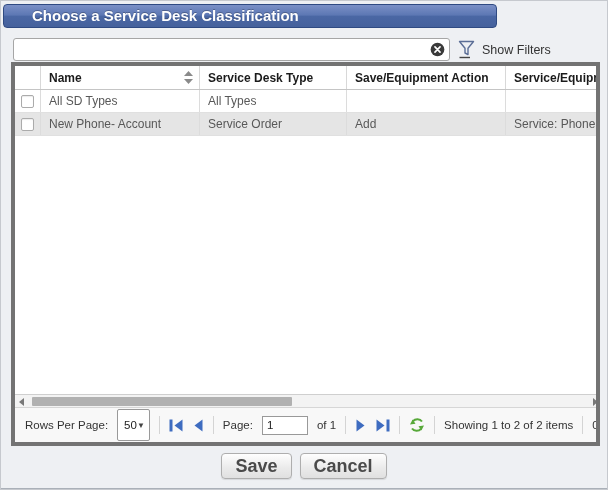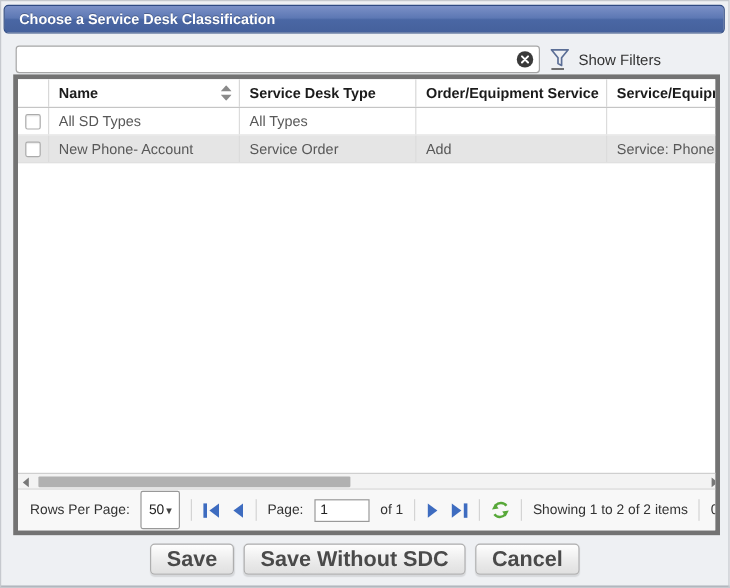--- a/index.html
+++ b/index.html
@@ -5,25 +5,25 @@
   * { box-sizing: border-box; margin: 0; padding: 0; }
   html,body { width: 608px; height: 490px; }
   body {
     font-family: "Liberation Sans", sans-serif;
     background: #eef0f3;
     position: relative;
     overflow: hidden;
     box-shadow: inset 0 0 0 1px #c6c9ce, inset 0 -2px 0 #aab0b8;
   }
   .titlebar {
-    position: absolute; left: 3px; top: 4px; width: 601px; height: 24px;
+    position: absolute; left: 3px; top: 4px; width: 494px; height: 24px;
     background: linear-gradient(180deg,#7b90c6 0%,#5d78b4 45%,#4a67a4 52%,#45619c 100%);
     border: 1px solid #2f4a82; border-radius: 4px;
-    color: #ffffff; font-size: 12px; font-weight: bold;
-    line-height: 22px; padding-left: 12px;
+    color: #ffffff; font-size: 15px; font-weight: bold;
+    line-height: 22px; padding-left: 28px;
     text-shadow: 0 -1px 0 rgba(0,0,0,0.25);
   }
   .search-row { position: absolute; left: 13px; top: 38px; width: 587px; height: 40px; }
   .search-box { position: absolute; left: 0; top: 0; width: 437px; height: 23px; }
   .search-box input {
     width: 100%; height: 100%; border: 1px solid #a6a6a6; border-radius: 3px;
     padding: 2px 24px 2px 6px; font-size: 12px; font-family: inherit;
     background: #fff; color: #333; outline: none;
   }
   .clear-btn { position: absolute; right: 5px; top: 4px; width: 15px; height: 15px; cursor: pointer; }
@@ -122,21 +122,21 @@
       <span>Name</span>
       <svg width="9" height="13" viewBox="0 0 9 13">
         <polygon points="4.5,0 9,5 0,5" fill="#8a8a8a"></polygon>
         <polygon points="0,8 9,8 4.5,13" fill="#8a8a8a"></polygon>
       </svg>
     </div>
     <div class="cell c2 head">
       <span>Service Desk Type</span>
     </div>
     <div class="cell c3 head">
-      <span>Order/Equipment Service</span>
+      <span>Save/Equipment Action</span>
     </div>
     <div class="cell c4 head">
       <span>Service/Equipment</span>
     </div>
   </div>
 
   <div class="row">
     <div class="cell c0">
         <div class="checkbox"></div>
       </div>
@@ -207,15 +207,14 @@
     </span>
     <div class="sep"></div>
     <span class="nowrap">Showing 1 to 2 of 2 items</span>
     <div class="sep"></div>
     <span class="nowrap">0 items selected</span>
   </div>
 </div>
 
 <div class="footer">
   <button class="btn">Save</button>
-  <button class="btn">Save Without SDC</button>
   <button class="btn">Cancel</button>
 </div>
 
 </body></html>

